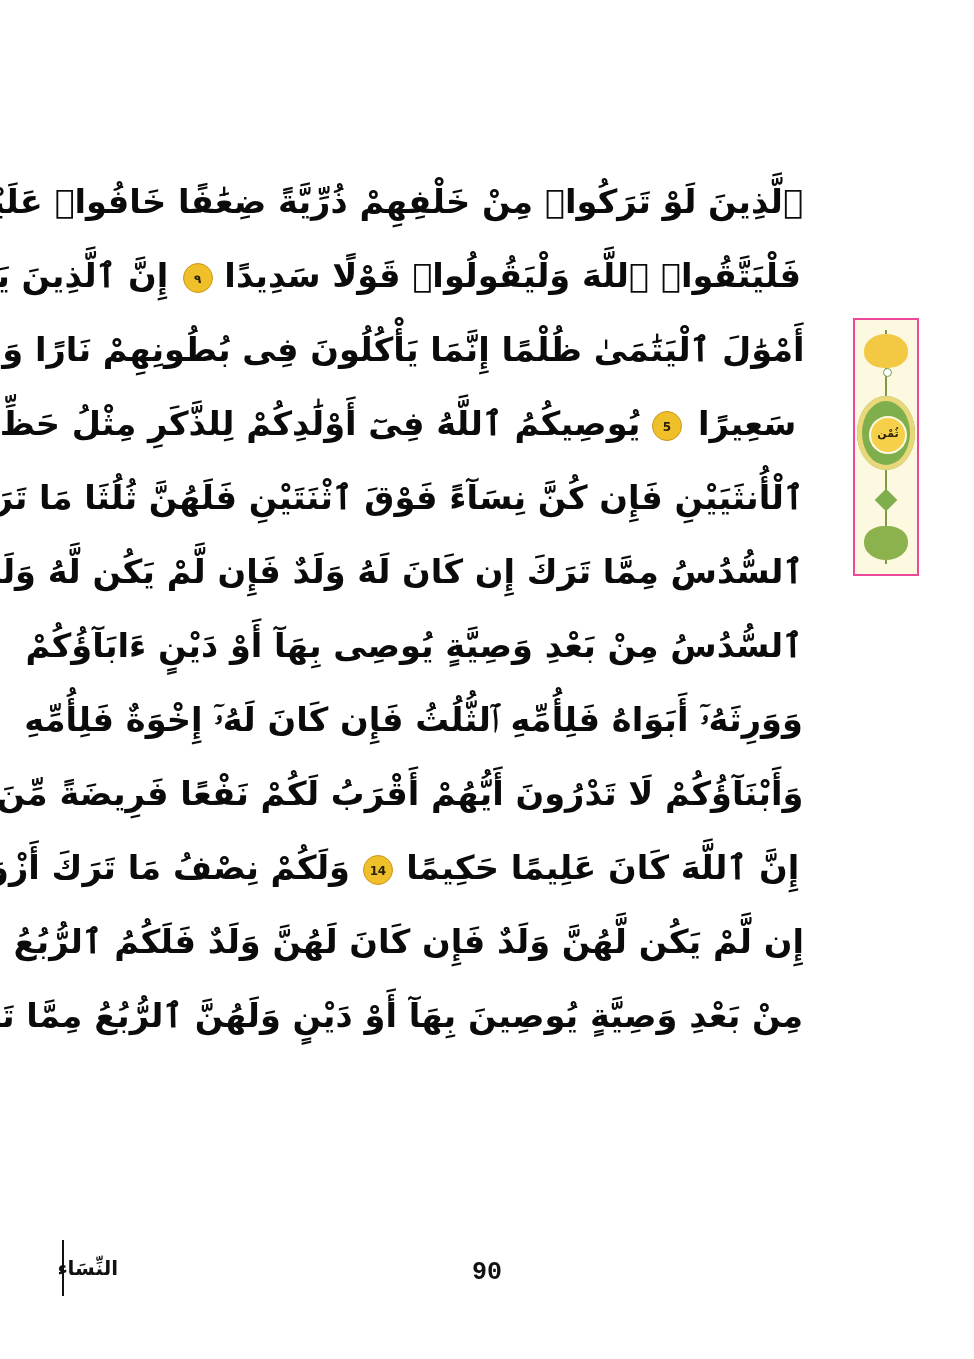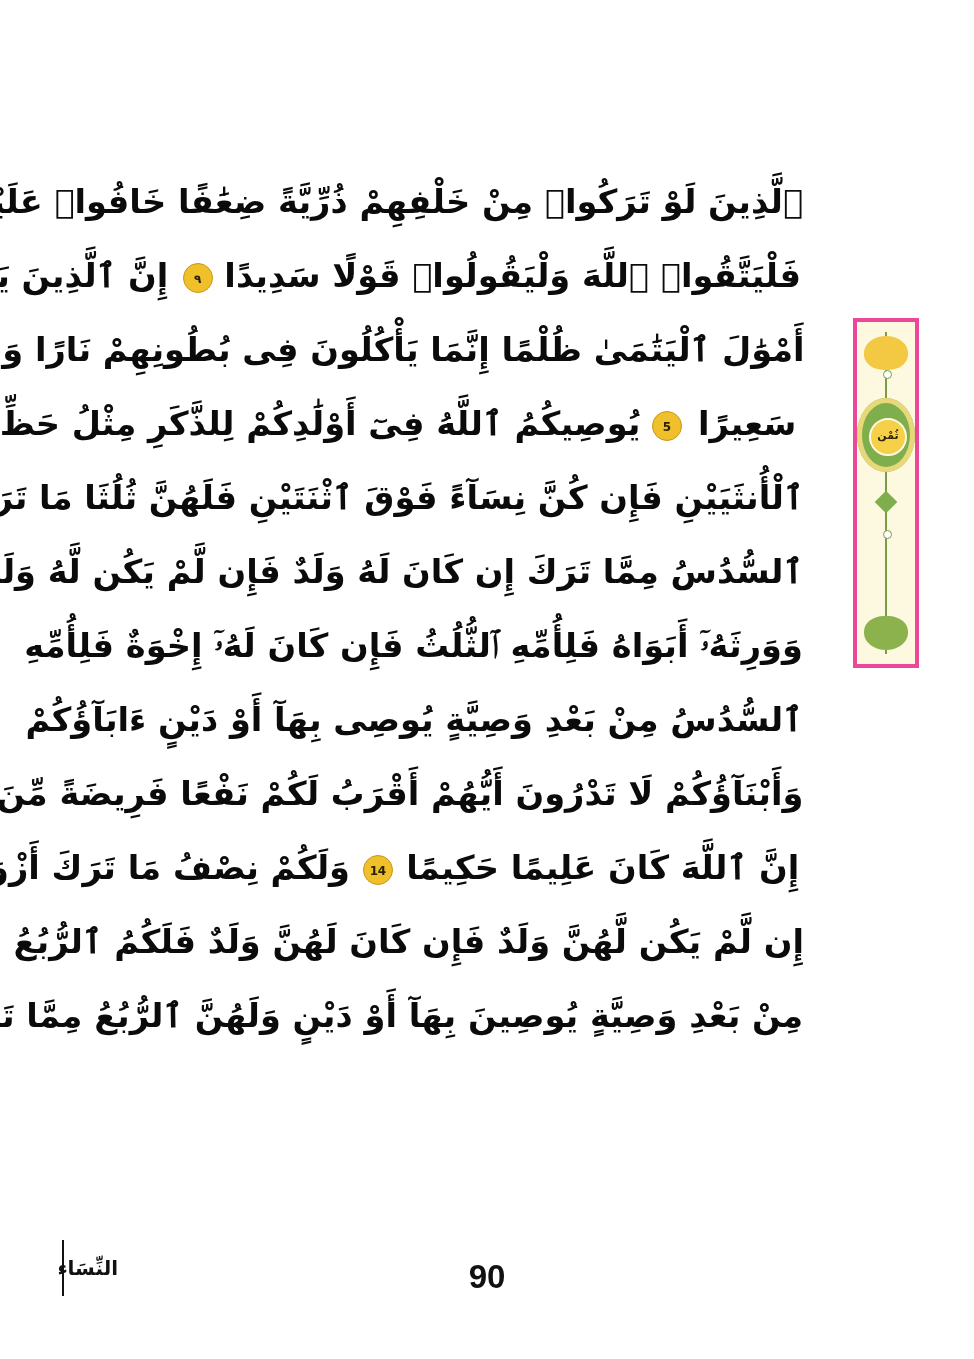--- a/index.html
+++ b/index.html
@@ -71,23 +71,23 @@
     margin: 0 6px;
     box-sizing: border-box;
   }
 
   
   .side-ornament {
     position: absolute;
     left: 853px;
     top: 318px;
     width: 66px;
-    height: 350px;
+    height: 258px;
     background: #fdf8e0;
-    border: 4px solid #ec4899;
+    border: 2px solid #ec4899;
     box-sizing: border-box;
   }
   .orn-stem {
     position: absolute;
     left: 50%;
     top: 10px;
     bottom: 10px;
     width: 2px;
     margin-left: -1px;
     background: #7a9c46;
@@ -167,24 +167,24 @@
   .orn-petal.p1 { left: 6px; top: 96px; }
   .orn-petal.p2 { right: 6px; top: 96px; }
 
   
   .page-number {
     position: absolute;
     left: 0;
     right: 0;
     top: 1258px;
     text-align: center;
-    font-size: 33px;
+    font-size: 25px;
     font-weight: 700;
     color: #111;
-    font-family: Liberation Sans, sans-serif;
+    font-family: Liberation Mono, monospace;
   }
 
   .surah-tag {
     position: absolute;
     left: 62px;
     top: 1240px;
     width: 56px;
     height: 56px;
     border-left: 2px solid #111;
     box-sizing: border-box;
@@ -230,25 +230,25 @@
     <div class="ayah-line">
       <span class="txt">ٱلْأُنثَيَيْنِ فَإِن كُنَّ نِسَآءً فَوْقَ ٱثْنَتَيْنِ فَلَهُنَّ ثُلُثَا مَا تَرَكَ وَإِن</span>
     </div>
 
 
     <div class="ayah-line">
       <span class="txt">ٱلسُّدُسُ مِمَّا تَرَكَ إِن كَانَ لَهُ وَلَدٌ فَإِن لَّمْ يَكُن لَّهُ وَلَدٌ</span>
     </div>
 
     <div class="ayah-line">
+      <span class="txt">ٱلسُّدُسُ مِنْ بَعْدِ وَصِيَّةٍ يُوصِى بِهَآ أَوْ دَيْنٍ ءَابَآؤُكُمْ</span>
+    </div>
+
+    <div class="ayah-line">
       <span class="txt">وَوَرِثَهُۥٓ أَبَوَاهُ فَلِأُمِّهِ ٱلثُّلُثُ فَإِن كَانَ لَهُۥٓ إِخْوَةٌ فَلِأُمِّهِ</span>
-    </div>
-
-    <div class="ayah-line">
-      <span class="txt">ٱلسُّدُسُ مِنْ بَعْدِ وَصِيَّةٍ يُوصِى بِهَآ أَوْ دَيْنٍ ءَابَآؤُكُمْ</span>
     </div>
 
     <div class="ayah-line">
       <span class="txt">وَأَبْنَآؤُكُمْ لَا تَدْرُونَ أَيُّهُمْ أَقْرَبُ لَكُمْ نَفْعًا فَرِيضَةً مِّنَ ٱللَّهِ</span>
     </div>
 
     <div class="ayah-line">
       <span class="txt">إِنَّ ٱللَّهَ كَانَ عَلِيمًا حَكِيمًا</span>
       <span class="marker">14</span>
       <span class="txt">وَلَكُمْ نِصْفُ مَا تَرَكَ أَزْوَٰجُكُمْ</span>

